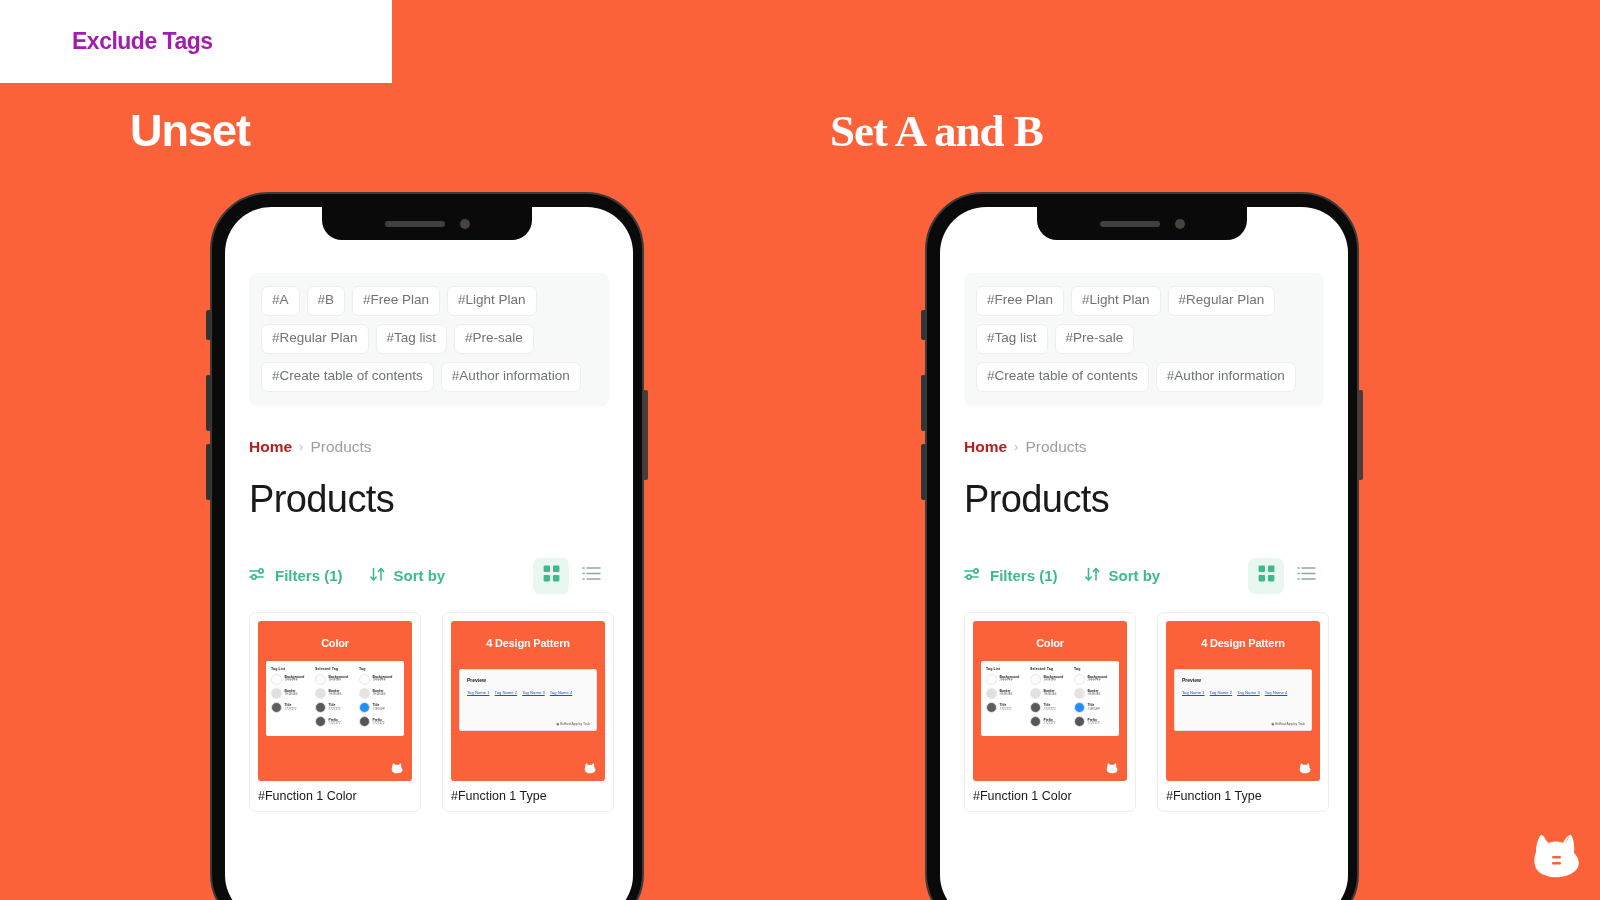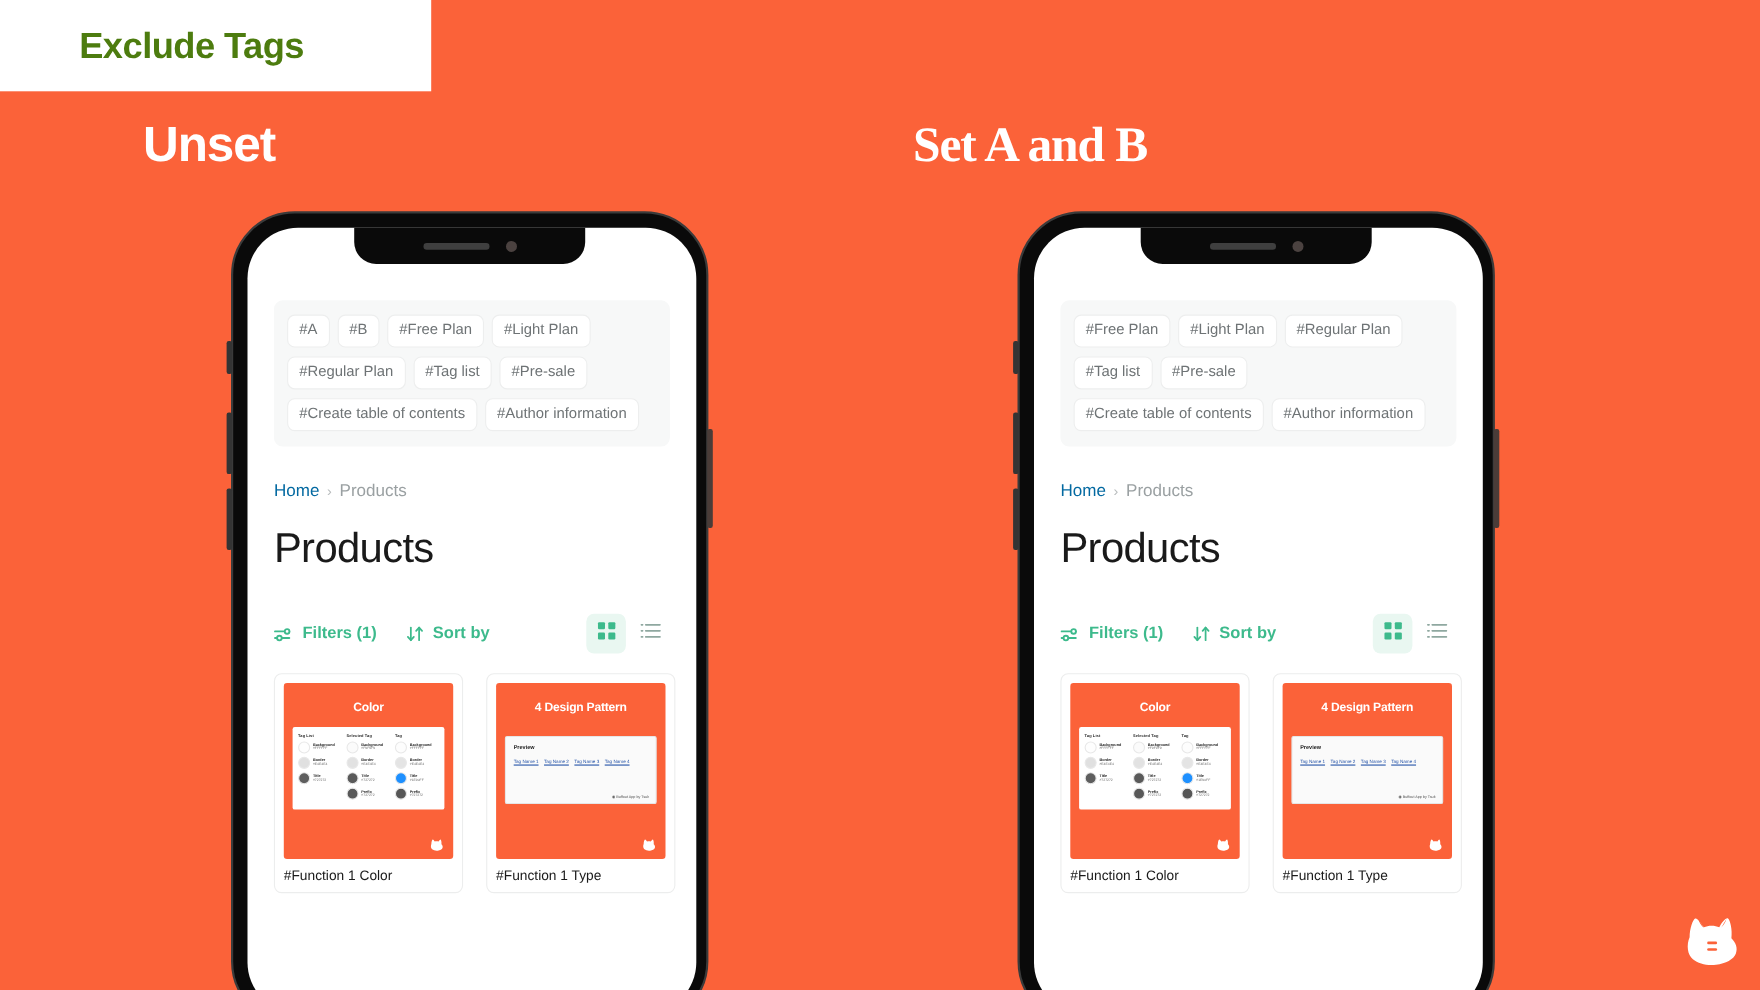--- a/index.html
+++ b/index.html
@@ -14,22 +14,22 @@
   
   .title-banner {
     position: absolute;
     left: 0; top: 0;
     width: 392px; height: 83px;
     background: #FFFFFF;
     display: flex; align-items: center;
   }
   .title-banner .title-text {
     margin-left: 72px;
-    color: #4d7c0f;
-    font-size: 33px;
+    color: #a21caf;
+    font-size: 23px;
     font-weight: bold;
     letter-spacing: -0.5px;
   }
 
   
   .col-heading {
     position: absolute;
     top: 105px;
     color: #FFFFFF;
     font-size: 45px;
@@ -129,41 +129,41 @@
     white-space: nowrap;
   }
 
   .breadcrumb {
     margin-top: 32px;
     font-size: 15.5px;
     display: flex;
     align-items: center;
     gap: 7px;
   }
-  .breadcrumb .crumb-home { color: #0369a1; }
+  .breadcrumb .crumb-home { color: #b91c1c; font-weight: bold; }
   .breadcrumb .crumb-sep  { color: #B9BDBE; font-size: 13px; }
   .breadcrumb .crumb-cur  { color: #9AA0A2; }
 
   .page-title {
     margin-top: 22px;
     font-size: 38px;
     color: #1A1A1A;
     letter-spacing: -0.6px;
     font-weight: normal;
   }
 
   .filter-bar {
     margin-top: 37px;
     display: flex;
     align-items: center;
     gap: 0;
   }
   .filter-btn {
     display: flex;
-    align-items: flex-end;
+    align-items: flex-start;
     gap: 8px;
     color: #3DBA8C;
     font-size: 15px;
     font-weight: bold;
     margin-right: 26px;
   }
   .filter-btn svg { display: block; }
   .view-toggle {
     margin-left: auto;
     display: flex;

